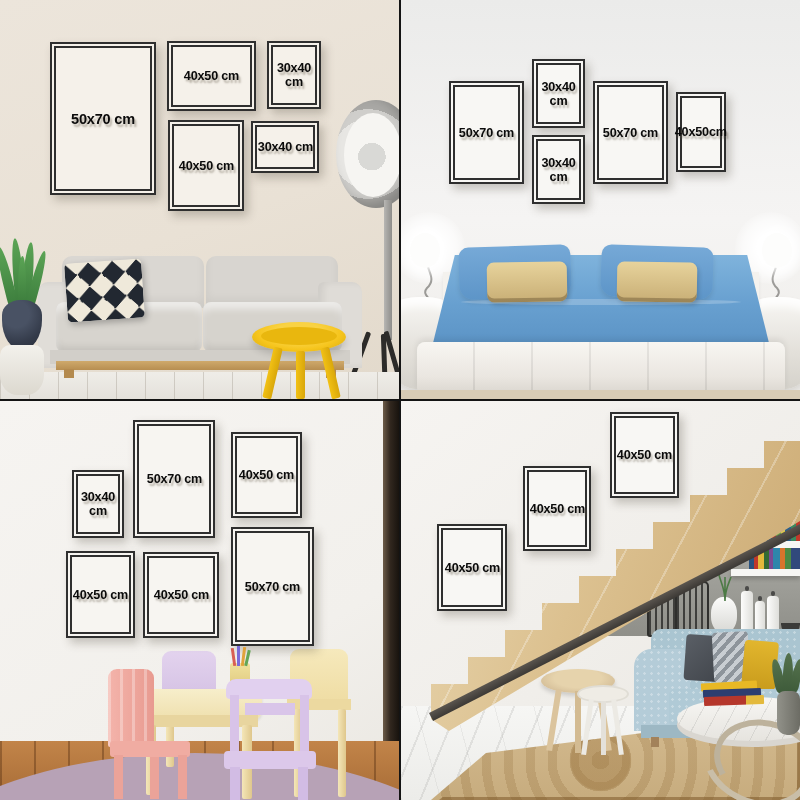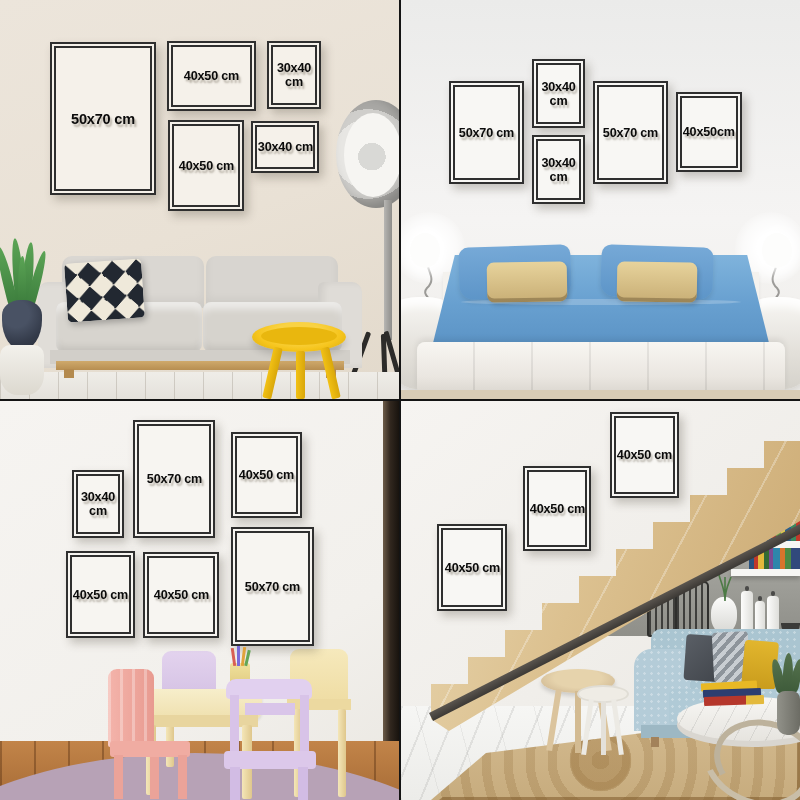--- a/index.html
+++ b/index.html
@@ -115,21 +115,21 @@
       </div>
     <div class="frame" style="left:131px;top:59px;width:53px;height:69px;">
       <span class="flabel">30x40 cm</span>
       </div>
     <div class="frame" style="left:131px;top:135px;width:53px;height:69px;">
       <span class="flabel">30x40 cm</span>
       </div>
     <div class="frame" style="left:192px;top:81px;width:75px;height:103px;">
       <span class="flabel">50x70 cm</span>
       </div>
-    <div class="frame" style="left:275px;top:92px;width:66px;height:80px;">
+    <div class="frame" style="left:275px;top:92px;width:50px;height:80px;">
       <span class="flabel">40x50cm</span>
       </div>
   </div>
 
   <div class="quad q-bl">
     <div class="abs" style="left:383px;top:0;width:16px;height:374px;background:linear-gradient(90deg,#6d5c49 0%,#32281f 45%,#18130e 100%);"></div>
     <div class="abs" style="left:0;top:340px;width:399px;height:59px;background:repeating-linear-gradient(90deg,rgba(70,35,10,.35) 0 2px,rgba(255,255,255,0) 2px 34px),linear-gradient(#c28449,#a76c36);"></div>
     <div class="abs" style="left:-130px;top:352px;width:650px;height:330px;border-radius:50%;background:radial-gradient(ellipse at center,#b7a2b6 0 72%,#d8cdd8 72% 74.5%,#b7a2b6 74.5% 78%,#d8cdd8 78% 80.5%,#ae98ae 80.5% 100%);"></div>
 
     <div class="abs" style="left:162px;top:250px;width:54px;height:46px;background:linear-gradient(#e3d3ee,#d5c2e4);border-radius:9px 9px 0 0;"></div>

